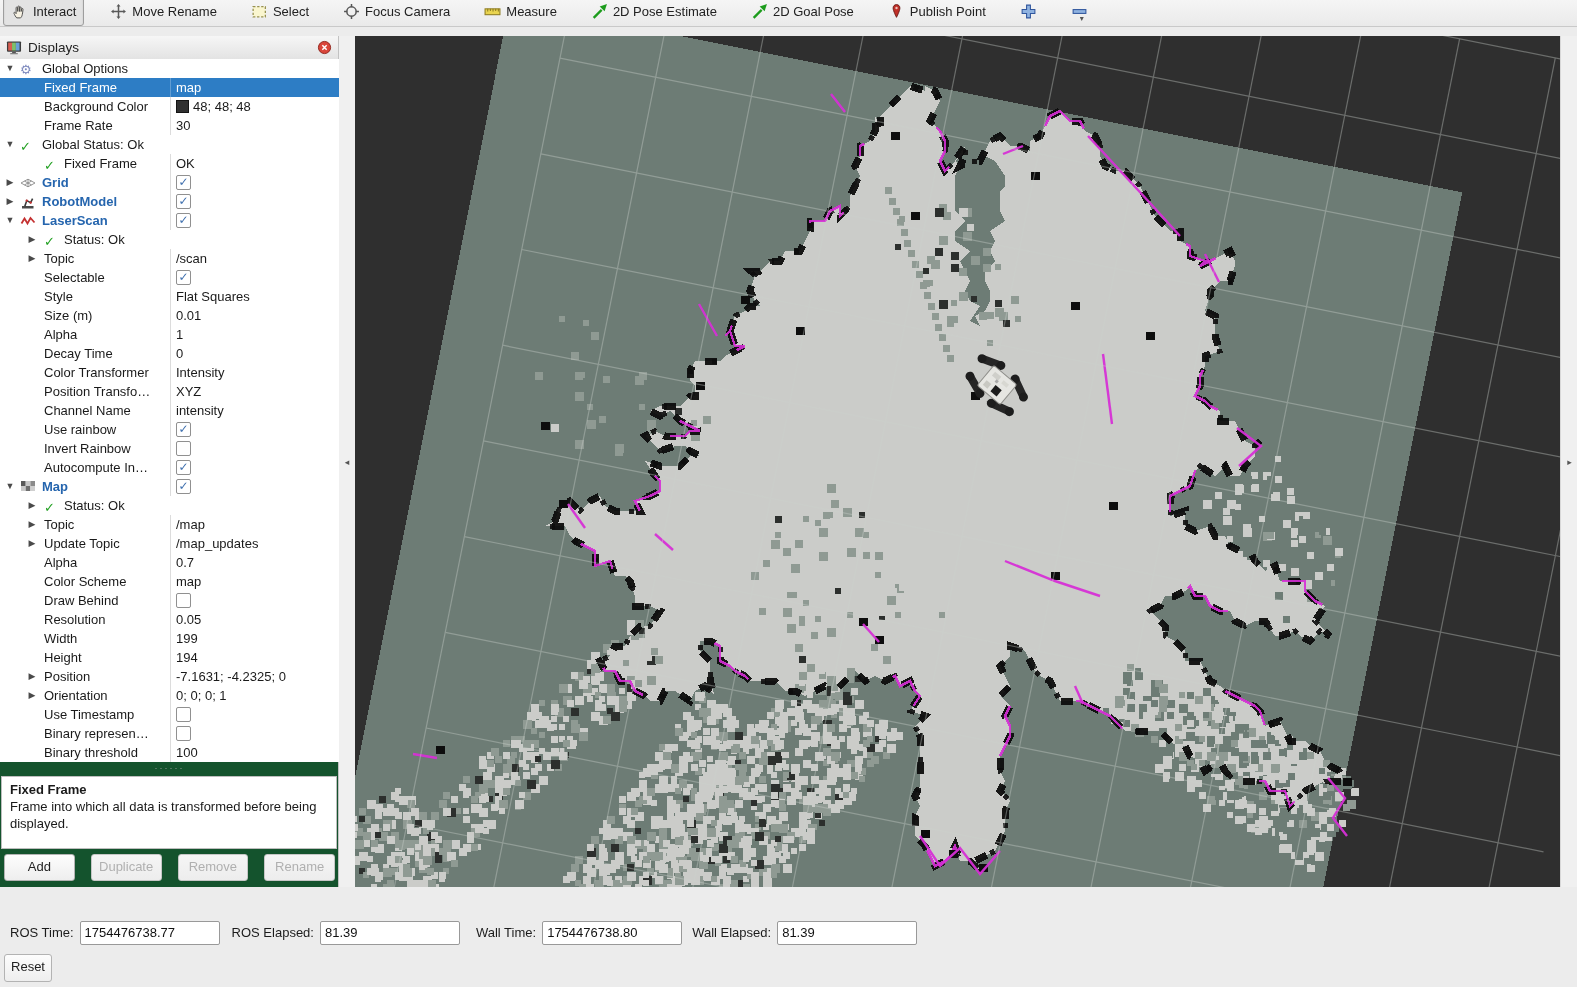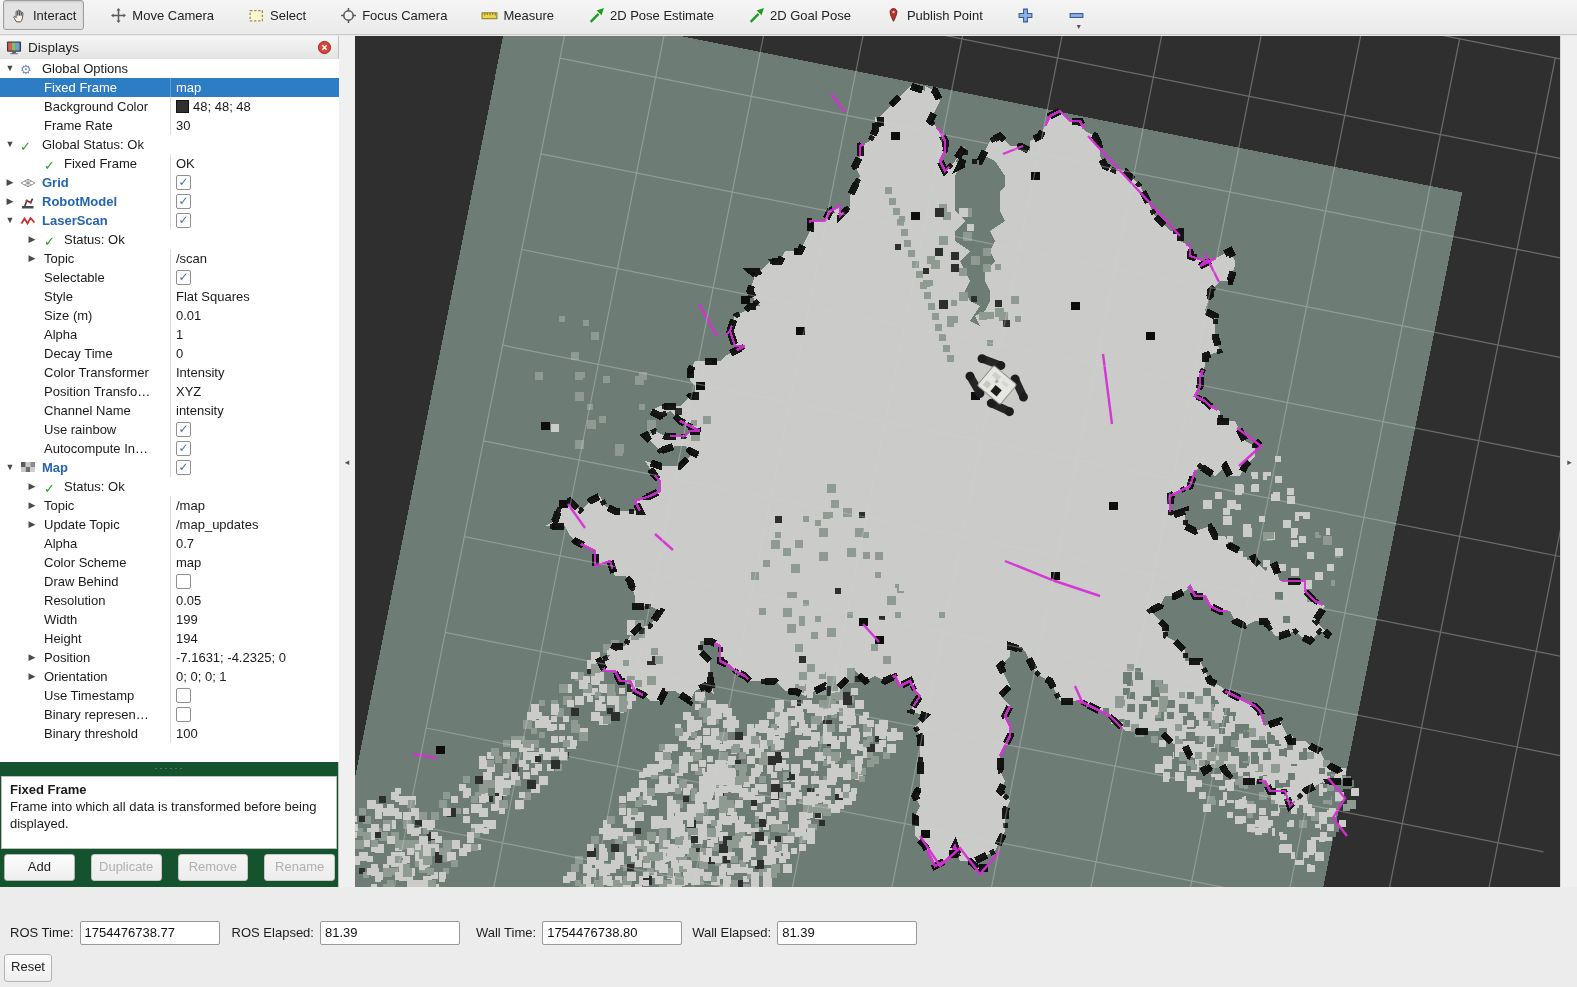--- a/index.html
+++ b/index.html
@@ -1,21 +1,21 @@
 <!DOCTYPE html>
 <html><head>
 <meta charset="utf-8">
 <style>
   html,body{margin:0;padding:0;background:#ececec;width:1577px;height:987px;overflow:hidden;
     font-family:"Liberation Sans","DejaVu Sans",sans-serif;font-size:13px;color:#1a1a1a;}
   .app{position:absolute;left:0;top:0;width:1577px;height:987px;}
   
-  .toolbar{position:absolute;left:0;top:0;width:1577px;height:35px;
+  .toolbar{position:absolute;left:0;top:0;width:1577px;height:27px;
     background:linear-gradient(#f5f5f5,#eaeaea);border-bottom:1px solid #c9c9c9;
-    display:flex;align-items:flex-start;padding-left:3px;box-sizing:border-box;}
+    display:flex;align-items:flex-end;padding-left:3px;box-sizing:border-box;}
   .tool{display:inline-flex;align-items:center;gap:5px;height:28px;padding:0 7px;border:1px solid transparent;
     border-radius:3px;white-space:nowrap;color:#222;}
   .tool.active{background:#e3e3e3;border:1px solid #9e9e9e;box-shadow:inset 0 1px 2px rgba(0,0,0,.12);}
   .tool .ticon{width:17px;height:17px;display:inline-block;}
   .tool-spacer{width:18px;}
   .tiny-chevron{align-self:flex-end;margin:0 0 3px -16px;color:#555;font-size:8px;}
   
   .displays{position:absolute;left:0;top:36px;width:339px;height:851px;background:#14532d;
     border-right:1px solid #c2c2c2;box-sizing:border-box;}
   .panel-title{height:23px;background:linear-gradient(#f6f6f6,#e3e3e3);border-bottom:1px solid #c5c5c5;
@@ -76,21 +76,21 @@
         <span class="ticon"><svg width="100%" height="100%" viewBox="0 0 16 16">
             <path d="M5.4 14c-1-.9-2-2.7-2.6-4.3-.3-.8.7-1.3 1.2-.7l.8 1V4.5c0-.9 1.3-.9 1.4 0l.1 3.4.3-4.5c.1-.9 1.3-.8 1.3 0V8l.5-3.7c.1-.8 1.2-.7 1.2.1L9.5 8l.6-2.3c.2-.8 1.3-.6 1.2.2-.1 1.5-.4 3.8-.7 5.1-.3 1.6-1 2.5-1.6 3z" fill="#f6f1e2" stroke="#4a4a4a" stroke-width="0.9"></path>
           </svg></span>
         <span>Interact</span>
       </span>
       <span class="tool-spacer"></span>
       <span class="tool">
         <span class="ticon"><svg width="100%" height="100%" viewBox="0 0 16 16">
             <path d="M8 1l1.9 2.3H8.7v3.9h3.9V6.1L15 8l-2.4 1.9V8.7H8.7v3.9h1.2L8 15l-1.9-2.4h1.2V8.7H3.4v1.2L1 8l2.4-1.9v1.2h3.9V3.3H6.1z" fill="#5a5a5a"></path>
           </svg></span>
-        <span>Move Camera</span>
+        <span>Move Rename</span>
       </span>
       <span class="tool-spacer"></span>
       <span class="tool">
         <span class="ticon"><svg width="100%" height="100%" viewBox="0 0 16 16">
             <rect x="2" y="3.5" width="11.5" height="9.5" fill="#faf6cf" stroke="#97914f" stroke-width="1.2" stroke-dasharray="2.2 1.6"></rect>
           </svg></span>
         <span>Select</span>
       </span>
       <span class="tool-spacer"></span>
       <span class="tool">
@@ -259,20 +259,24 @@
           <span class="rlabel" style="left:44px">Position Transfo…</span>
           <span class="rvalue">XYZ</span>
         </div>
         <div class="trow">
           <span class="rlabel" style="left:44px">Channel Name</span>
           <span class="rvalue">intensity</span>
         </div>
         <div class="trow">
           <span class="rlabel" style="left:44px">Use rainbow</span>
           <span class="rvalue"><span class="chk">✓</span></span>
+        </div>
+        <div class="trow">
+          <span class="rlabel" style="left:44px">Invert Rainbow</span>
+          <span class="rvalue"><span class="chk"></span></span>
         </div>
         <div class="trow">
           <span class="rlabel" style="left:44px">Autocompute In…</span>
           <span class="rvalue"><span class="chk">✓</span></span>
         </div>
         <div class="trow">
           <span class="arrow" style="left:4px">▼</span>
           <span class="ricon" style="left:20px"><svg width="100%" height="100%" viewBox="0 0 16 16">
               <rect x="1" y="2" width="4.7" height="5" fill="#5a5a5a"></rect>
               <rect x="5.7" y="2" width="4.7" height="5" fill="#c9c9c9"></rect>

